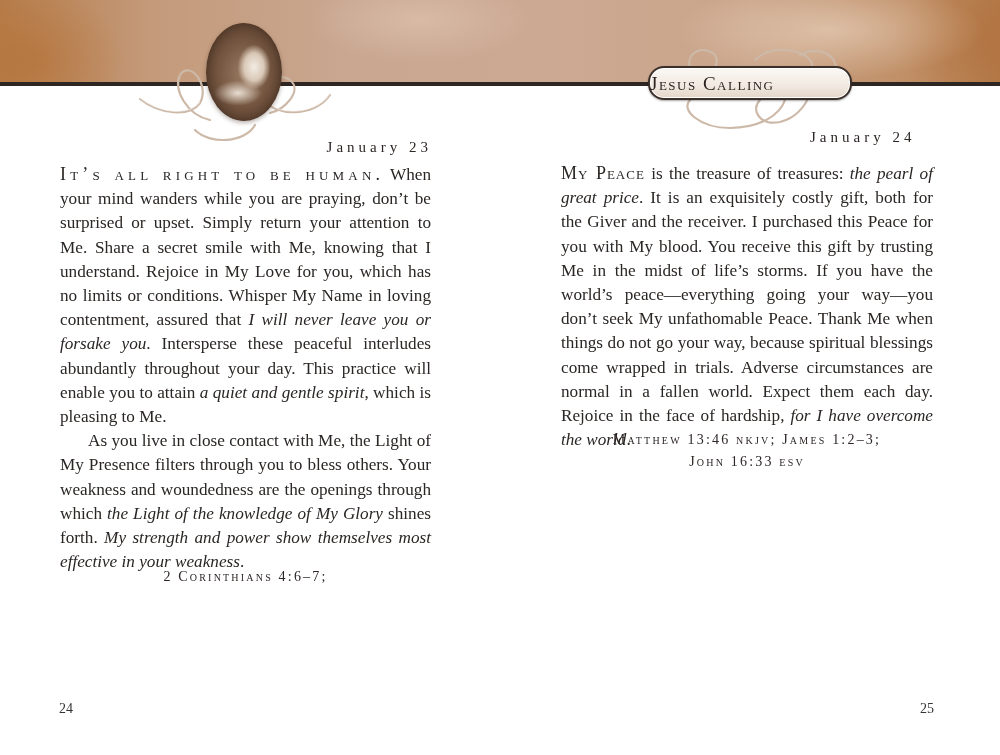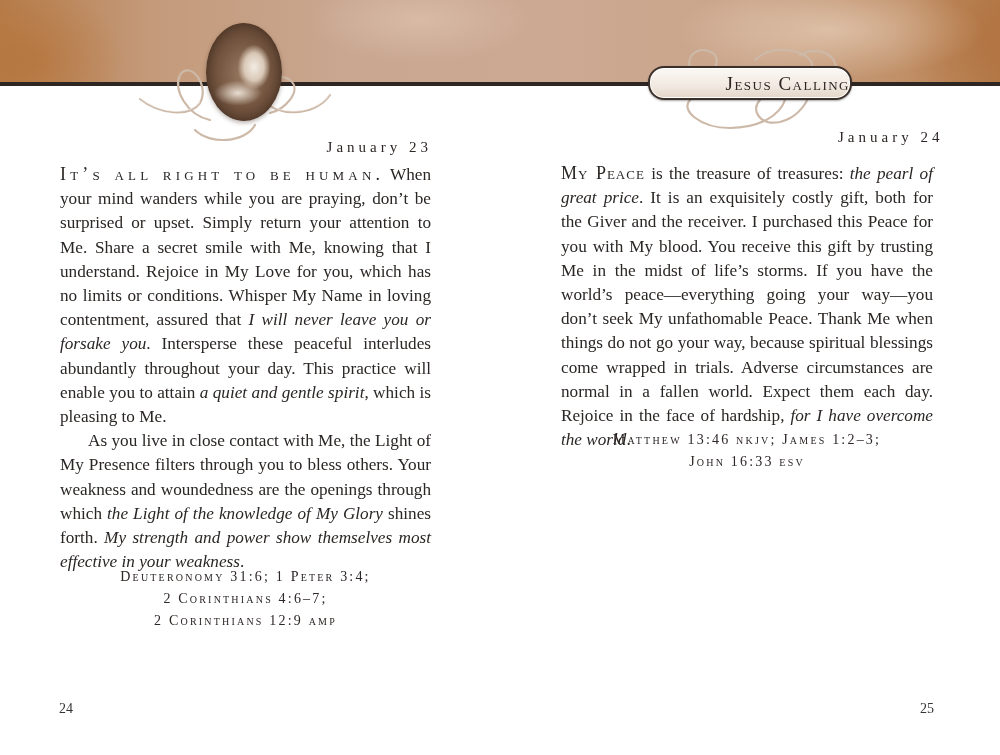--- a/index.html
+++ b/index.html
@@ -30,31 +30,31 @@
       radial-gradient(ellipse 22px 30px at 48px 44px, #f3ece4 0%, #d9c8b7 45%, rgba(0,0,0,0) 75%),
       radial-gradient(ellipse 30px 16px at 32px 70px, #e8ddd0 0%, rgba(0,0,0,0) 80%),
       radial-gradient(ellipse 40px 50px at 38px 50px, #9a7a62 0%, #7a5b45 55%, #5e4331 100%);
     box-shadow: 0 2px 4px rgba(60,40,25,0.35), inset 0 0 10px rgba(40,25,15,0.45);
   }
   .title-plate {
     position:absolute; left:648px; top:66px; width:200px; height:30px;
     border:2px solid #3a2f29; border-radius:16px;
     background:linear-gradient(180deg,#fbf8f4 0%,#f1e9e1 60%,#e4d6c8 100%);
     box-shadow: 0 1px 2px rgba(0,0,0,0.35), inset 0 0 0 1px #fff;
-    display:flex; align-items:center; justify-content:flex-end;
+    display:flex; align-items:center; justify-content:flex-start;
   }
   .title-text {
     font-variant:small-caps; font-size:19px; letter-spacing:1.5px; color:#2c2420;
     line-height:1;
   }
   .date {
     position:absolute; font-size:15px; letter-spacing:4px; color:#2c2624;
   }
   .date-left { right:568px; top:139px; }
-  .date-right { left:838px; top:129px; }
+  .date-right { left:810px; top:129px; }
   .page {
     position:absolute; font-size:17.2px; line-height:24.2px; text-align:justify;
     color:#2a2624;
   }
   .page-left { left:60px; top:162px; width:371px;font-family:Liberation Serif, serif; }
   .page-right { left:561px; top:161px; width:372px; }
   .page p { margin:0; }
   .page p.indent { text-indent:28px; }
   .lead {
     font-variant:small-caps; letter-spacing:1px; font-size:18px;
@@ -103,23 +103,21 @@
 </div>
 
 <div class="date date-left">January 23</div>
 
 <div class="page page-left">
   <p><span class="lead lead-wide">It’s all right to be human.</span><span> When your mind wanders while you are praying, don’t be surprised or upset. Simply return your attention to Me. Share a secret smile with Me, knowing that I understand. Rejoice in My Love for you, which has no limits or conditions. Whisper My Name in lov­ing contentment, assured that </span><em>I will never leave you or forsake you</em><span>. Intersperse these peaceful interludes abundantly throughout your day. This practice will enable you to attain </span><em>a quiet and gentle spirit</em><span>, which is pleasing to Me.</span></p>
   <p class="indent"><span>As you live in close contact with Me, the Light of My Presence filters through you to bless others. Your weakness and woundedness are the openings through which </span><em>the Light of the knowledge of My Glory</em><span> shines forth. </span><em>My strength and power show themselves most effective in your weakness</em><span>.</span></p>
 </div>
 
 <div class="refs refs-left">
-  <div>Deuteronomy 31:6; 1 Peter 3:4;</div>
   <div>2 Corinthians 4:6–7;</div>
-  <div>2 Corinthians 12:9 amp</div>
 </div>
 
 <div class="pnum pnum-left">24</div>
 
 <div class="date date-right">January 24</div>
 
 <div class="page page-right">
   <p><span class="lead">My Peace</span><span> is the treasure of treasures: </span><em>the pearl of great price</em><span>. It is an exquisitely costly gift, both for the Giver and the receiver. I purchased this Peace for you with My blood. You receive this gift by trusting Me in the midst of life’s storms. If you have the world’s peace—everything going your way—you don’t seek My unfathomable Peace. Thank Me when things do not go your way, because spiritual blessings come wrapped in trials. Adverse circumstances are nor­mal in a fallen world. Expect them each day. Rejoice in the face of hardship, </span><em>for I have overcome the world</em><span>.</span></p>
 </div>
 

